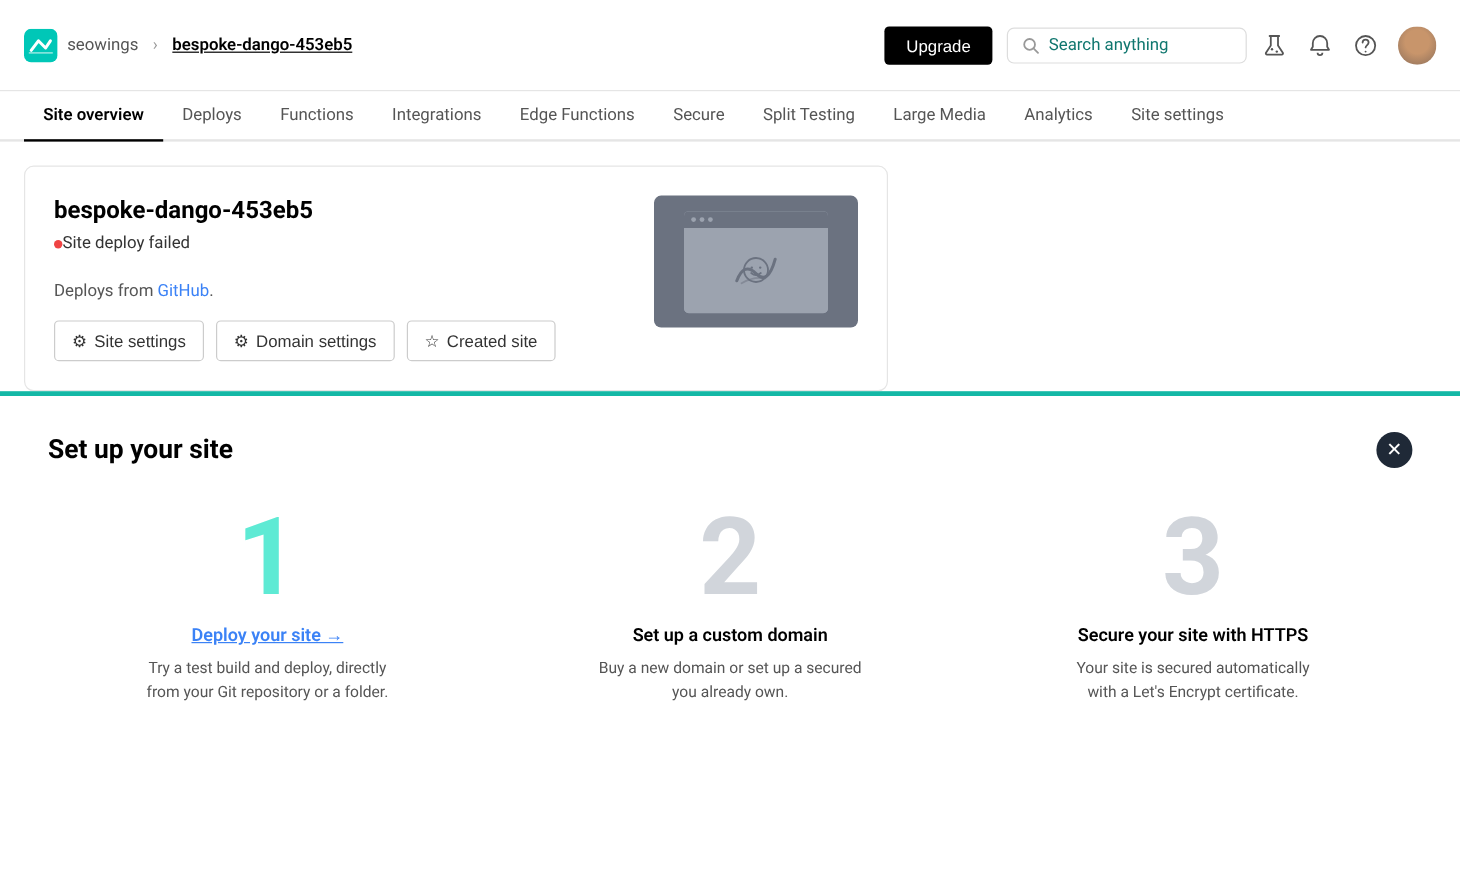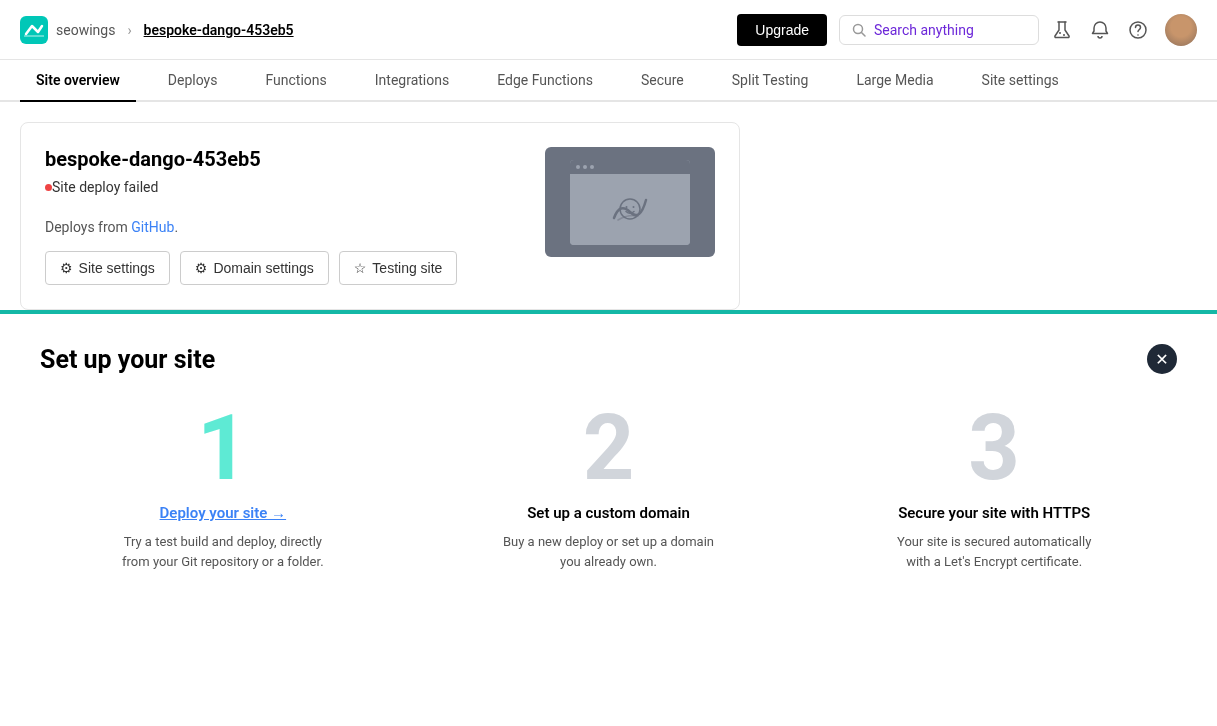--- a/index.html
+++ b/index.html
@@ -3,21 +3,21 @@
   <meta charset="utf-8">
   <style>
     * { box-sizing: border-box; margin: 0; padding: 0; }
     body { font-family: -apple-system, BlinkMacSystemFont, 'Segoe UI', Roboto, sans-serif; background: #fff; color: #333; font-size: 14px; }
 
     
     .header {
       display: flex;
       align-items: center;
       padding: 0 20px;
-      height: 60px;
+      height: 76px;
       border-bottom: 1px solid #e5e5e5;
       gap: 12px;
     }
     .logo-area {
       display: flex;
       align-items: center;
       gap: 8px;
       font-size: 14px;
       color: #555;
     }
@@ -45,21 +45,21 @@
     .search-bar {
       display: flex;
       align-items: center;
       gap: 8px;
       border: 1px solid #ddd;
       border-radius: 6px;
       padding: 6px 12px;
       width: 200px;
       cursor: text;
     }
-    .search-placeholder { color: #6d28d9; font-size: 14px; }
+    .search-placeholder { color: #0f766e; font-size: 14px; }
     .header-icons {
       display: flex;
       align-items: center;
       gap: 16px;
     }
     .header-icon {
       width: 22px;
       height: 22px;
       display: flex;
       align-items: center;
@@ -81,21 +81,21 @@
       height: 100%;
       background: radial-gradient(circle at 50% 40%, #c8956b 40%, #8b6e5a 100%);
     }
 
     
     .nav-tabs {
       display: flex;
       align-items: center;
       padding: 0 20px;
       border-bottom: 2px solid #e5e5e5;
-      gap: 16px;
+      gap: 0;
     }
     .nav-tab {
       padding: 12px 16px;
       font-size: 14px;
       color: #555;
       cursor: pointer;
       border-bottom: 2px solid transparent;
       margin-bottom: -2px;
       white-space: nowrap;
     }
@@ -207,21 +207,21 @@
       margin: 0 -20px;
       padding: 30px 40px 40px;
     }
     .setup-header {
       display: flex;
       align-items: center;
       justify-content: space-between;
       margin-bottom: 30px;
     }
     .setup-title {
-      font-size: 25px;
+      font-size: 22px;
       font-weight: 700;
       color: #000;
     }
     .close-btn {
       width: 30px;
       height: 30px;
       border-radius: 50%;
       background: #1f2937;
       color: #fff;
       display: flex;
@@ -326,20 +326,21 @@
 
 <nav class="nav-tabs" id="nav-tabs">
     <div class="nav-tab active">Site overview</div>
     <div class="nav-tab">Deploys</div>
     <div class="nav-tab">Functions</div>
     <div class="nav-tab">Integrations</div>
     <div class="nav-tab">Edge Functions</div>
     <div class="nav-tab">Secure</div>
     <div class="nav-tab">Split Testing</div>
     <div class="nav-tab">Large Media</div>
+    <div class="nav-tab">Analytics</div>
     <div class="nav-tab">Site settings</div>
   </nav>
 
 <div class="main">
 
   <div class="site-card">
     <div class="site-info">
       <div class="site-name">bespoke-dango-453eb5</div>
       <div class="deploy-status">
         <div class="status-dot"></div>
@@ -353,21 +354,21 @@
           <button class="action-btn">
             <span>⚙</span>
             <span>Site settings</span>
           </button>
           <button class="action-btn">
             <span>⚙</span>
             <span>Domain settings</span>
           </button>
           <button class="action-btn">
             <span>☆</span>
-            <span>Testing site</span>
+            <span>Created site</span>
           </button>
         </div>
     </div>
     <div class="site-preview">
       <div class="preview-window">
         <div class="preview-titlebar">
           <div class="preview-dot"></div>
           <div class="preview-dot"></div>
           <div class="preview-dot"></div>
         </div>
@@ -393,21 +394,21 @@
     </div>
     <div class="setup-steps" id="setup-steps">
         <div class="setup-step">
           <div class="step-number active">1</div>
           <a class="step-link" href="#">Deploy your site →</a>
           <div class="step-desc">Try a test build and deploy, directly from your Git repository or a folder.</div>
         </div>
         <div class="setup-step">
           <div class="step-number inactive">2</div>
           <div class="step-title">Set up a custom domain</div>
-          <div class="step-desc">Buy a new deploy or set up a domain you already own.</div>
+          <div class="step-desc">Buy a new domain or set up a secured you already own.</div>
         </div>
         <div class="setup-step">
           <div class="step-number inactive">3</div>
           <div class="step-title">Secure your site with HTTPS</div>
           <div class="step-desc">Your site is secured automatically with a Let's Encrypt certificate.</div>
         </div>
       </div>
   </div>
 
 </div>

